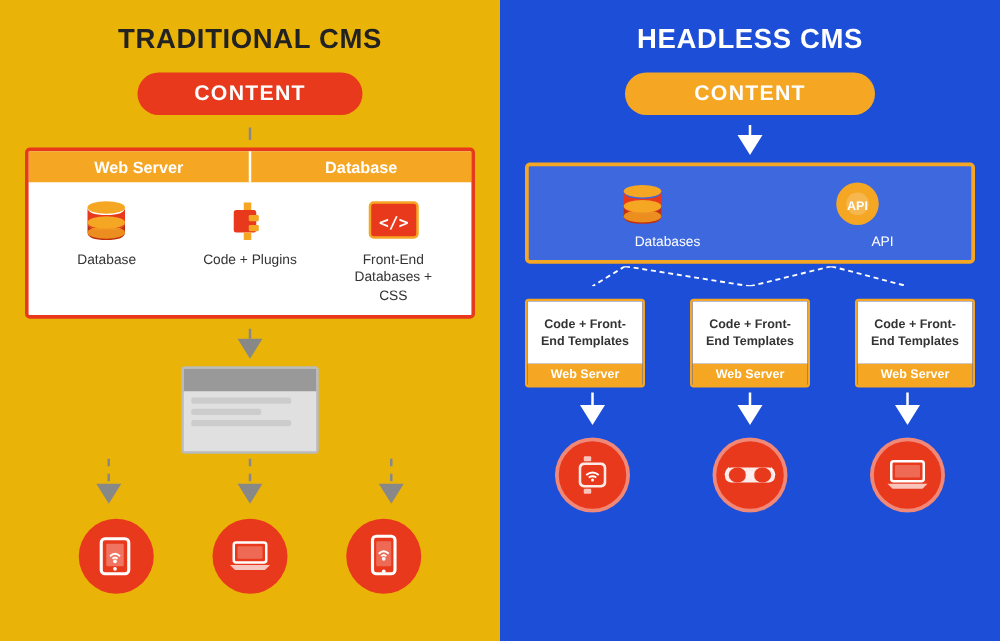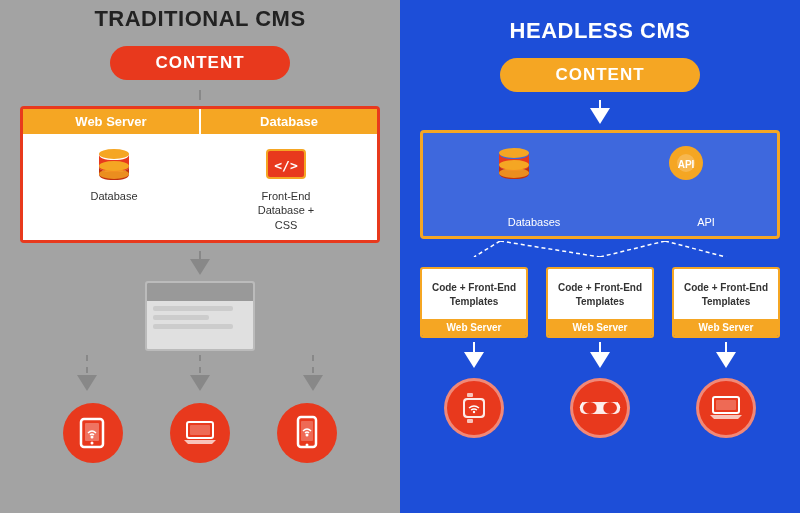--- a/index.html
+++ b/index.html
@@ -7,22 +7,22 @@
       width: 800px;
       height: 513px;
       font-family: Arial, sans-serif;
       display: flex;
       overflow: hidden;
     }
 
     .left-panel {
       width: 400px;
       height: 513px;
-      background: #a3a3a3;
-      padding: 6px 20px;
+      background: #eab308;
+      padding: 18px 20px;
       position: relative;
     }
 
     .right-panel {
       width: 400px;
       height: 513px;
       background: #1d4ed8;
       padding: 18px 20px;
       position: relative;
     }
@@ -229,40 +229,39 @@
       background: rgba(255,255,255,0.15);
       display: flex;
       justify-content: space-around;
     }
 
     .headless-icon-cell {
       display: flex;
       flex-direction: column;
       align-items: center;
       width: 80px;
-      gap: 28px;
     }
 
     .icon-label-white {
       font-size: 11px;
       color: #fff;
       margin-top: 5px;
       text-align: center;
       margin-left: 40px;
     }
 
     
     .webservers-row {
       display: flex;
       justify-content: space-between;
       margin-top: 10px;
     }
 
     .webserver-box {
-      width: 108px;
+      width: 96px;
       border: 2px solid #f5a623;
       border-radius: 3px;
       overflow: hidden;
     }
 
     .webserver-body {
       background: #fff;
       padding: 6px 4px 4px 4px;
       text-align: center;
       font-size: 10px;
@@ -359,29 +358,43 @@
             <ellipse cx="19" cy="8" rx="15" ry="5" fill="#f5a623"></ellipse>
             <path d="M4 8 Q4 14 19 14 Q34 14 34 8 L34 20 Q34 26 19 26 Q4 26 4 20 Z" fill="#e8391d"></path>
             <ellipse cx="19" cy="20" rx="15" ry="5" fill="#f5a623"></ellipse>
             <path d="M4 20 Q4 26 19 26 Q34 26 34 20 L34 28 Q34 34 19 34 Q4 34 4 28 Z" fill="#c0300f"></path>
             <ellipse cx="19" cy="28" rx="15" ry="5" fill="#f5a623" opacity="0.8"></ellipse>
           </svg>
         </div>
         <div class="icon-label">Database</div>
       </div>
 
+      <div class="trad-icon-cell">
+        <div class="icon-wrap">
+          <svg width="38" height="36" viewBox="0 0 38 36">
+
+            <rect x="6" y="10" width="18" height="18" rx="2" fill="#e8391d"></rect>
+            <rect x="18" y="14" width="8" height="5" rx="1" fill="#f5a623"></rect>
+            <rect x="18" y="22" width="8" height="5" rx="1" fill="#f5a623"></rect>
+
+            <polygon points="14,4 20,4 20,10 14,10" fill="#f5a623"></polygon>
+            <polygon points="14,28 20,28 20,34 14,34" fill="#f5a623"></polygon>
+          </svg>
+        </div>
+        <div class="icon-label">Code + Plugins</div>
+      </div>
 
       <div class="trad-icon-cell">
         <div class="icon-wrap">
           <svg width="42" height="36" viewBox="0 0 42 36">
             <rect x="2" y="4" width="38" height="28" rx="3" fill="#e8391d" stroke="#f5a623" stroke-width="2"></rect>
             <text x="21" y="24" font-size="13" font-family="monospace" font-weight="900" fill="#fff" text-anchor="middle">&lt;/&gt;</text>
           </svg>
         </div>
-        <div class="icon-label">Front-End Database + CSS</div>
+        <div class="icon-label">Front-End Databases + CSS</div>
       </div>
 
     </div>
   </div>
 
   <div class="center-arrow-area">
     <div style="width:2px;height:8px;background:#888;margin:0 auto;"></div>
     <div class="arrow-down"></div>
     <div class="website-mockup">
       <div class="mockup-header"></div>

